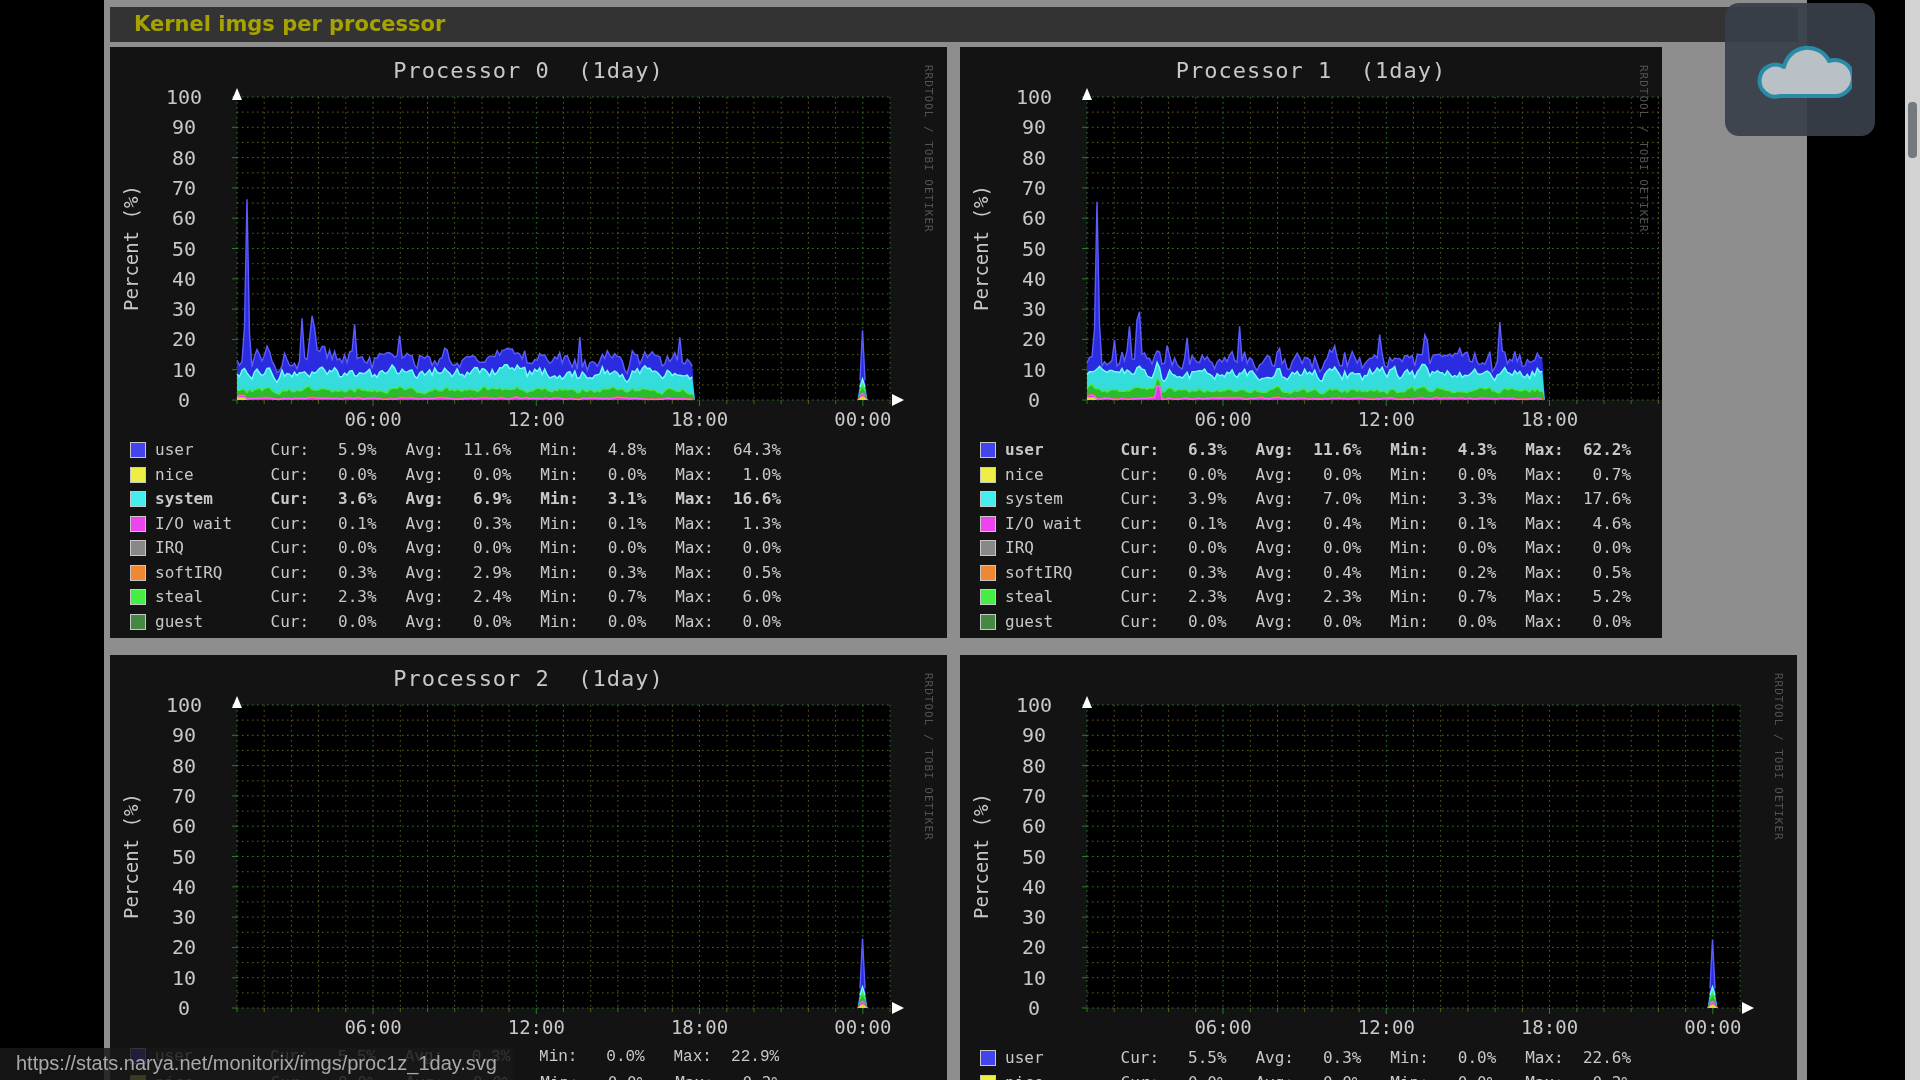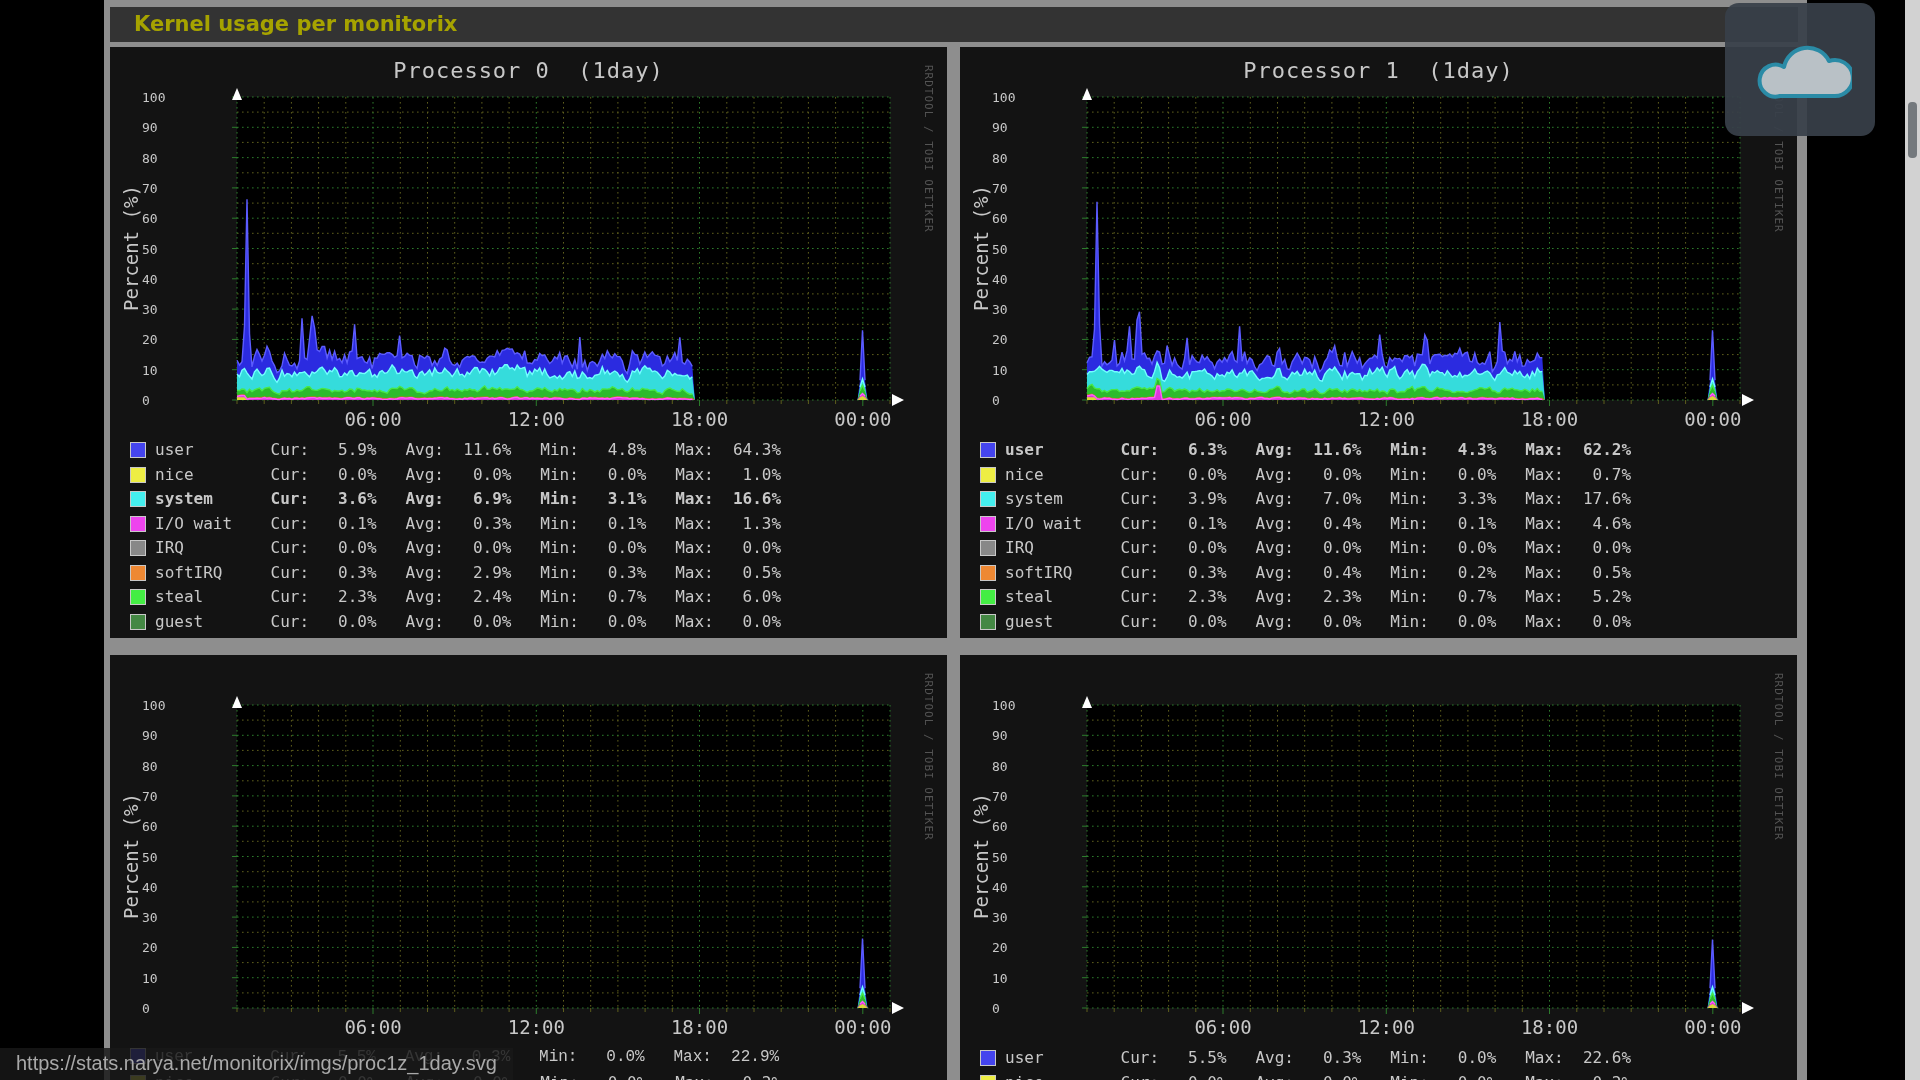--- a/index.html
+++ b/index.html
@@ -4,30 +4,30 @@
 <style>
   html,body{margin:0;padding:0}
   body{width:1920px;height:1080px;background:#000;overflow:hidden;position:relative;
        font-family:"DejaVu Sans Mono",monospace}
   #frame{position:absolute;left:104px;top:0;width:1703px;height:1080px;background:#8e8e8e}
   #titlebar{position:absolute;left:110px;top:7px;width:1688px;height:35px;background:#333}
   #titlebar .tb-text{display:block;line-height:35px;padding-left:24px;
        font-family:"DejaVu Sans",sans-serif;font-weight:bold;font-size:21px;color:#a6a300}
   .panel{position:absolute;background:#131313;overflow:hidden}
   #p0{left:110px;top:47px;width:837px;height:591px}
-  #p1{left:960px;top:47px;width:837px;height:591px}
+  #p1{left:960px;top:47px;width:702px;height:591px}
   #p2{left:110px;top:655px;width:837px;height:591px}
   #p3{left:960px;top:655px;width:837px;height:591px}
   .gtitle{position:absolute;top:11px;left:0;width:100%;text-align:center;
        font-size:22px;color:#c8c8c8;letter-spacing:1px;white-space:pre}
   .ylabel{position:absolute;left:21px;top:201px;transform:translate(-50%,-50%) rotate(-90deg);
        font-size:19px;color:#c8c8c8;white-space:nowrap}
   .plot-svg{position:absolute;left:0;top:0}
-  .ytick{position:absolute;left:32px;width:84px;text-align:left;
-       font-size:13px;line-height:19px;color:#c8c8c8}
+  .ytick{position:absolute;left:32px;width:84px;text-align:center;
+       font-size:20px;line-height:19px;color:#c8c8c8}
   .xtick{position:absolute;width:92px;text-align:center;top:361px;
        font-size:19px;color:#c8c8c8}
   .lrow{position:absolute;left:20px;height:22px;white-space:nowrap}
   .sw{display:inline-block;width:14px;height:14px;border:1px solid #c8c8c8;
        margin-right:9px;vertical-align:-2px}
   .ltxt{font-size:16px;color:#c8c8c8;white-space:pre;vertical-align:1px}
   .wm{position:absolute;top:18px;right:12px;writing-mode:vertical-rl;
        font-size:11px;letter-spacing:1px;color:#545454;white-space:pre}
   #statusbar{position:absolute;left:0;top:1048px;height:32px;max-width:720px;
        background:rgba(24,24,24,.84);color:#a9a9a9;padding:0 16px;z-index:40;
@@ -38,21 +38,21 @@
   #scrollbar{position:absolute;left:1905px;top:0;width:15px;height:1080px;background:#d2d2d2;z-index:60}
   #scroll-thumb{position:absolute;left:3px;top:102px;width:9px;height:56px;
        background:#74797d;border-radius:4px}
 </style>
 </head>
 <body>
 
 <div id="frame"></div>
 
 <div id="titlebar">
-  <span class="tb-text">Kernel usage per monitorix</span>
+  <span class="tb-text">Kernel imgs per processor</span>
 </div>
 
 <div class="panel" id="p0">
   <div class="gtitle">Processor 0  (1day)</div>
   <div class="ylabel">Percent (%)</div>
   <svg class="plot-svg" width="840" height="591">
       <rect x="127" y="50" width="653" height="303" fill="#000"></rect>
       <path d="M127 337.9H780M127 307.6H780M127 277.3H780M127 246.9H780M127 216.7H780M127 186.3H780M127 156.1H780M127 125.8H780M127 95.4H780M127 65.1H780M154.2 50V353M181.4 50V353M208.6 50V353M235.8 50V353M290.3 50V353M317.5 50V353M344.7 50V353M371.9 50V353M399.1 50V353M453.5 50V353M480.7 50V353M507.9 50V353M535.1 50V353M562.3 50V353M616.8 50V353M644 50V353M671.2 50V353M698.4 50V353M725.6 50V353" stroke="#5e5e1d" fill="none" stroke-width="1" stroke-dasharray="1.6 3.4"></path>
       <path d="M127 353H780M127 322.7H780M127 292.4H780M127 262.1H780M127 231.8H780M127 201.5H780M127 171.2H780M127 140.9H780M127 110.6H780M127 80.3H780M127 50H780M127 50V353M263 50V353M426.3 50V353M589.5 50V353M752.8 50V353M780 50V353" stroke="#2c7c2c" fill="none" stroke-width="1" stroke-dasharray="1.6 3.4"></path>
       <path d="M127 353V357M154.2 353V357M181.4 353V357M208.6 353V357M235.8 353V357M290.3 353V357M317.5 353V357M344.7 353V357M371.9 353V357M399.1 353V357M453.5 353V357M480.7 353V357M507.9 353V357M535.1 353V357M562.3 353V357M616.8 353V357M644 353V357M671.2 353V357M698.4 353V357M725.6 353V357M780 353V357" stroke="#5e5e1d" fill="none" stroke-width="1"></path>
@@ -150,20 +150,21 @@
       <div class="lrow" style="top: 466.5px;"><span class="sw" style="background: rgb(238, 68, 238);"></span><span class="ltxt">I/O wait    Cur:   0.1%   Avg:   0.4%   Min:   0.1%   Max:   4.6%</span></div>
       <div class="lrow" style="top: 491px;"><span class="sw" style="background: rgb(136, 136, 136);"></span><span class="ltxt">IRQ         Cur:   0.0%   Avg:   0.0%   Min:   0.0%   Max:   0.0%</span></div>
       <div class="lrow" style="top: 515.5px;"><span class="sw" style="background: rgb(238, 136, 51);"></span><span class="ltxt">softIRQ     Cur:   0.3%   Avg:   0.4%   Min:   0.2%   Max:   0.5%</span></div>
       <div class="lrow" style="top: 540px;"><span class="sw" style="background: rgb(68, 238, 68);"></span><span class="ltxt">steal       Cur:   2.3%   Avg:   2.3%   Min:   0.7%   Max:   5.2%</span></div>
       <div class="lrow" style="top: 564.5px;"><span class="sw" style="background: rgb(68, 136, 68);"></span><span class="ltxt">guest       Cur:   0.0%   Avg:   0.0%   Min:   0.0%   Max:   0.0%</span></div>
     </div>
   <div class="wm">RRDTOOL / TOBI OETIKER</div>
 </div>
 
 <div class="panel" id="p2">
+  <div class="gtitle">Processor 2  (1day)</div>
   <div class="ylabel">Percent (%)</div>
   <svg class="plot-svg" width="840" height="591">
       <rect x="127" y="50" width="653" height="303" fill="#000"></rect>
       <path d="M127 337.9H780M127 307.6H780M127 277.3H780M127 246.9H780M127 216.7H780M127 186.3H780M127 156.1H780M127 125.8H780M127 95.4H780M127 65.1H780M154.2 50V353M181.4 50V353M208.6 50V353M235.8 50V353M290.3 50V353M317.5 50V353M344.7 50V353M371.9 50V353M399.1 50V353M453.5 50V353M480.7 50V353M507.9 50V353M535.1 50V353M562.3 50V353M616.8 50V353M644 50V353M671.2 50V353M698.4 50V353M725.6 50V353" stroke="#5e5e1d" fill="none" stroke-width="1" stroke-dasharray="1.6 3.4"></path>
       <path d="M127 353H780M127 322.7H780M127 292.4H780M127 262.1H780M127 231.8H780M127 201.5H780M127 171.2H780M127 140.9H780M127 110.6H780M127 80.3H780M127 50H780M127 50V353M263 50V353M426.3 50V353M589.5 50V353M752.8 50V353M780 50V353" stroke="#2c7c2c" fill="none" stroke-width="1" stroke-dasharray="1.6 3.4"></path>
       <path d="M127 353V357M154.2 353V357M181.4 353V357M208.6 353V357M235.8 353V357M290.3 353V357M317.5 353V357M344.7 353V357M371.9 353V357M399.1 353V357M453.5 353V357M480.7 353V357M507.9 353V357M535.1 353V357M562.3 353V357M616.8 353V357M644 353V357M671.2 353V357M698.4 353V357M725.6 353V357M780 353V357" stroke="#5e5e1d" fill="none" stroke-width="1"></path>
       <path d="M263 353V359M426.3 353V359M589.5 353V359M752.8 353V359M122 353H127M122 322.7H127M122 292.4H127M122 262.1H127M122 231.8H127M122 201.5H127M122 171.2H127M122 140.9H127M122 110.6H127M122 80.3H127M122 50H127" stroke="#2c7c2c" fill="none" stroke-width="1"></path>
       <path d="M127 353L127 353L129.5 353L132 353L134.5 353L137 353L139.5 353L142 353L144.5 353L147 353L149.5 353L152 353L154.5 353L157 353L159.5 353L162 353L164.5 353L167 353L169.5 353L172 353L174.5 353L177 353L179.5 353L182 353L184.5 353L187 353L189.5 353L192 353L194.6 353L197.1 353L199.6 353L202.1 353L204.6 353L207.1 353L209.6 353L212.1 353L214.6 353L217.1 353L219.6 353L222.1 353L224.6 353L227.1 353L229.6 353L232.1 353L234.6 353L237.1 353L239.6 353L242.1 353L244.6 353L247.1 353L249.6 353L252.1 353L254.6 353L257.1 353L259.6 353L262.1 353L264.6 353L267.1 353L269.6 353L272.1 353L274.6 353L277.1 353L279.6 353L282.1 353L284.6 353L287.1 353L289.6 353L292.1 353L294.6 353L297.1 353L299.6 353L302.1 353L304.6 353L307.1 353L309.6 353L312.1 353L314.6 353L317.1 353L319.6 353L322.1 353L324.7 353L327.2 353L329.7 353L332.2 353L334.7 353L337.2 353L339.7 353L342.2 353L344.7 353L347.2 353L349.7 353L352.2 353L354.7 353L357.2 353L359.7 353L362.2 353L364.7 353L367.2 353L369.7 353L372.2 353L374.7 353L377.2 353L379.7 353L382.2 353L384.7 353L387.2 353L389.7 353L392.2 353L394.7 353L397.2 353L399.7 353L402.2 353L404.7 353L407.2 353L409.7 353L412.2 353L414.7 353L417.2 353L419.7 353L422.2 353L424.7 353L427.2 353L429.7 353L432.2 353L434.7 353L437.2 353L439.7 353L442.2 353L444.7 353L447.2 353L449.7 353L452.2 353L454.8 353L457.3 353L459.8 353L462.3 353L464.8 353L467.3 353L469.8 353L472.3 353L474.8 353L477.3 353L479.8 353L482.3 353L484.8 353L487.3 353L489.8 353L492.3 353L494.8 353L497.3 353L499.8 353L502.3 353L504.8 353L507.3 353L509.8 353L512.3 353L514.8 353L517.3 353L519.8 353L522.3 353L524.8 353L527.3 353L529.8 353L532.3 353L534.8 353L537.3 353L539.8 353L542.3 353L544.8 353L547.3 353L549.8 353L552.3 353L554.8 353L557.3 353L559.8 353L562.3 353L564.8 353L567.3 353L569.8 353L572.3 353L574.8 353L577.3 353L579.8 353L582.3 353L584.9 353L587.4 353L589.9 353L592.4 353L594.9 353L597.4 353L599.9 353L602.4 353L604.9 353L607.4 353L609.9 353L612.4 353L614.9 353L617.4 353L619.9 353L622.4 353L624.9 353L627.4 353L629.9 353L632.4 353L634.9 353L637.4 353L639.9 353L642.4 353L644.9 353L647.4 353L649.9 353L652.4 353L654.9 353L657.4 353L659.9 353L662.4 353L664.9 353L667.4 353L669.9 353L672.4 353L674.9 353L677.4 353L679.9 353L682.4 353L684.9 353L687.4 353L689.9 353L692.4 353L694.9 353L697.4 353L699.9 353L702.4 353L704.9 353L707.4 353L709.9 353L712.4 353L715 353L717.5 353L720 353L722.5 353L725 353L727.5 353L730 353L732.5 353L735 353L737.5 353L740 353L742.5 353L745 353L747.5 353L750 333.3L752.5 283.6L755 333.3L757.5 353L760 353L762.5 353L765 353L767.5 353L770 353L772.5 353L775 353L777.5 353L780 353L780 353Z" fill="#2B2BE0"></path>
       <path d="M127 353L127 353L129.5 353L132 353L134.5 353L137 353L139.5 353L142 353L144.5 353L147 353L149.5 353L152 353L154.5 353L157 353L159.5 353L162 353L164.5 353L167 353L169.5 353L172 353L174.5 353L177 353L179.5 353L182 353L184.5 353L187 353L189.5 353L192 353L194.6 353L197.1 353L199.6 353L202.1 353L204.6 353L207.1 353L209.6 353L212.1 353L214.6 353L217.1 353L219.6 353L222.1 353L224.6 353L227.1 353L229.6 353L232.1 353L234.6 353L237.1 353L239.6 353L242.1 353L244.6 353L247.1 353L249.6 353L252.1 353L254.6 353L257.1 353L259.6 353L262.1 353L264.6 353L267.1 353L269.6 353L272.1 353L274.6 353L277.1 353L279.6 353L282.1 353L284.6 353L287.1 353L289.6 353L292.1 353L294.6 353L297.1 353L299.6 353L302.1 353L304.6 353L307.1 353L309.6 353L312.1 353L314.6 353L317.1 353L319.6 353L322.1 353L324.7 353L327.2 353L329.7 353L332.2 353L334.7 353L337.2 353L339.7 353L342.2 353L344.7 353L347.2 353L349.7 353L352.2 353L354.7 353L357.2 353L359.7 353L362.2 353L364.7 353L367.2 353L369.7 353L372.2 353L374.7 353L377.2 353L379.7 353L382.2 353L384.7 353L387.2 353L389.7 353L392.2 353L394.7 353L397.2 353L399.7 353L402.2 353L404.7 353L407.2 353L409.7 353L412.2 353L414.7 353L417.2 353L419.7 353L422.2 353L424.7 353L427.2 353L429.7 353L432.2 353L434.7 353L437.2 353L439.7 353L442.2 353L444.7 353L447.2 353L449.7 353L452.2 353L454.8 353L457.3 353L459.8 353L462.3 353L464.8 353L467.3 353L469.8 353L472.3 353L474.8 353L477.3 353L479.8 353L482.3 353L484.8 353L487.3 353L489.8 353L492.3 353L494.8 353L497.3 353L499.8 353L502.3 353L504.8 353L507.3 353L509.8 353L512.3 353L514.8 353L517.3 353L519.8 353L522.3 353L524.8 353L527.3 353L529.8 353L532.3 353L534.8 353L537.3 353L539.8 353L542.3 353L544.8 353L547.3 353L549.8 353L552.3 353L554.8 353L557.3 353L559.8 353L562.3 353L564.8 353L567.3 353L569.8 353L572.3 353L574.8 353L577.3 353L579.8 353L582.3 353L584.9 353L587.4 353L589.9 353L592.4 353L594.9 353L597.4 353L599.9 353L602.4 353L604.9 353L607.4 353L609.9 353L612.4 353L614.9 353L617.4 353L619.9 353L622.4 353L624.9 353L627.4 353L629.9 353L632.4 353L634.9 353L637.4 353L639.9 353L642.4 353L644.9 353L647.4 353L649.9 353L652.4 353L654.9 353L657.4 353L659.9 353L662.4 353L664.9 353L667.4 353L669.9 353L672.4 353L674.9 353L677.4 353L679.9 353L682.4 353L684.9 353L687.4 353L689.9 353L692.4 353L694.9 353L697.4 353L699.9 353L702.4 353L704.9 353L707.4 353L709.9 353L712.4 353L715 353L717.5 353L720 353L722.5 353L725 353L727.5 353L730 353L732.5 353L735 353L737.5 353L740 353L742.5 353L745 353L747.5 353L750 340L752.5 331.8L755 340L757.5 353L760 353L762.5 353L765 353L767.5 353L770 353L772.5 353L775 353L777.5 353L780 353L780 353Z" fill="#35DCDC"></path>
       <path d="M127 353L127 353L129.5 353L132 353L134.5 353L137 353L139.5 353L142 353L144.5 353L147 353L149.5 353L152 353L154.5 353L157 353L159.5 353L162 353L164.5 353L167 353L169.5 353L172 353L174.5 353L177 353L179.5 353L182 353L184.5 353L187 353L189.5 353L192 353L194.6 353L197.1 353L199.6 353L202.1 353L204.6 353L207.1 353L209.6 353L212.1 353L214.6 353L217.1 353L219.6 353L222.1 353L224.6 353L227.1 353L229.6 353L232.1 353L234.6 353L237.1 353L239.6 353L242.1 353L244.6 353L247.1 353L249.6 353L252.1 353L254.6 353L257.1 353L259.6 353L262.1 353L264.6 353L267.1 353L269.6 353L272.1 353L274.6 353L277.1 353L279.6 353L282.1 353L284.6 353L287.1 353L289.6 353L292.1 353L294.6 353L297.1 353L299.6 353L302.1 353L304.6 353L307.1 353L309.6 353L312.1 353L314.6 353L317.1 353L319.6 353L322.1 353L324.7 353L327.2 353L329.7 353L332.2 353L334.7 353L337.2 353L339.7 353L342.2 353L344.7 353L347.2 353L349.7 353L352.2 353L354.7 353L357.2 353L359.7 353L362.2 353L364.7 353L367.2 353L369.7 353L372.2 353L374.7 353L377.2 353L379.7 353L382.2 353L384.7 353L387.2 353L389.7 353L392.2 353L394.7 353L397.2 353L399.7 353L402.2 353L404.7 353L407.2 353L409.7 353L412.2 353L414.7 353L417.2 353L419.7 353L422.2 353L424.7 353L427.2 353L429.7 353L432.2 353L434.7 353L437.2 353L439.7 353L442.2 353L444.7 353L447.2 353L449.7 353L452.2 353L454.8 353L457.3 353L459.8 353L462.3 353L464.8 353L467.3 353L469.8 353L472.3 353L474.8 353L477.3 353L479.8 353L482.3 353L484.8 353L487.3 353L489.8 353L492.3 353L494.8 353L497.3 353L499.8 353L502.3 353L504.8 353L507.3 353L509.8 353L512.3 353L514.8 353L517.3 353L519.8 353L522.3 353L524.8 353L527.3 353L529.8 353L532.3 353L534.8 353L537.3 353L539.8 353L542.3 353L544.8 353L547.3 353L549.8 353L552.3 353L554.8 353L557.3 353L559.8 353L562.3 353L564.8 353L567.3 353L569.8 353L572.3 353L574.8 353L577.3 353L579.8 353L582.3 353L584.9 353L587.4 353L589.9 353L592.4 353L594.9 353L597.4 353L599.9 353L602.4 353L604.9 353L607.4 353L609.9 353L612.4 353L614.9 353L617.4 353L619.9 353L622.4 353L624.9 353L627.4 353L629.9 353L632.4 353L634.9 353L637.4 353L639.9 353L642.4 353L644.9 353L647.4 353L649.9 353L652.4 353L654.9 353L657.4 353L659.9 353L662.4 353L664.9 353L667.4 353L669.9 353L672.4 353L674.9 353L677.4 353L679.9 353L682.4 353L684.9 353L687.4 353L689.9 353L692.4 353L694.9 353L697.4 353L699.9 353L702.4 353L704.9 353L707.4 353L709.9 353L712.4 353L715 353L717.5 353L720 353L722.5 353L725 353L727.5 353L730 353L732.5 353L735 353L737.5 353L740 353L742.5 353L745 353L747.5 353L750 343.9L752.5 338.2L755 343.9L757.5 353L760 353L762.5 353L765 353L767.5 353L770 353L772.5 353L775 353L777.5 353L780 353L780 353Z" fill="#2CBB2C"></path>

